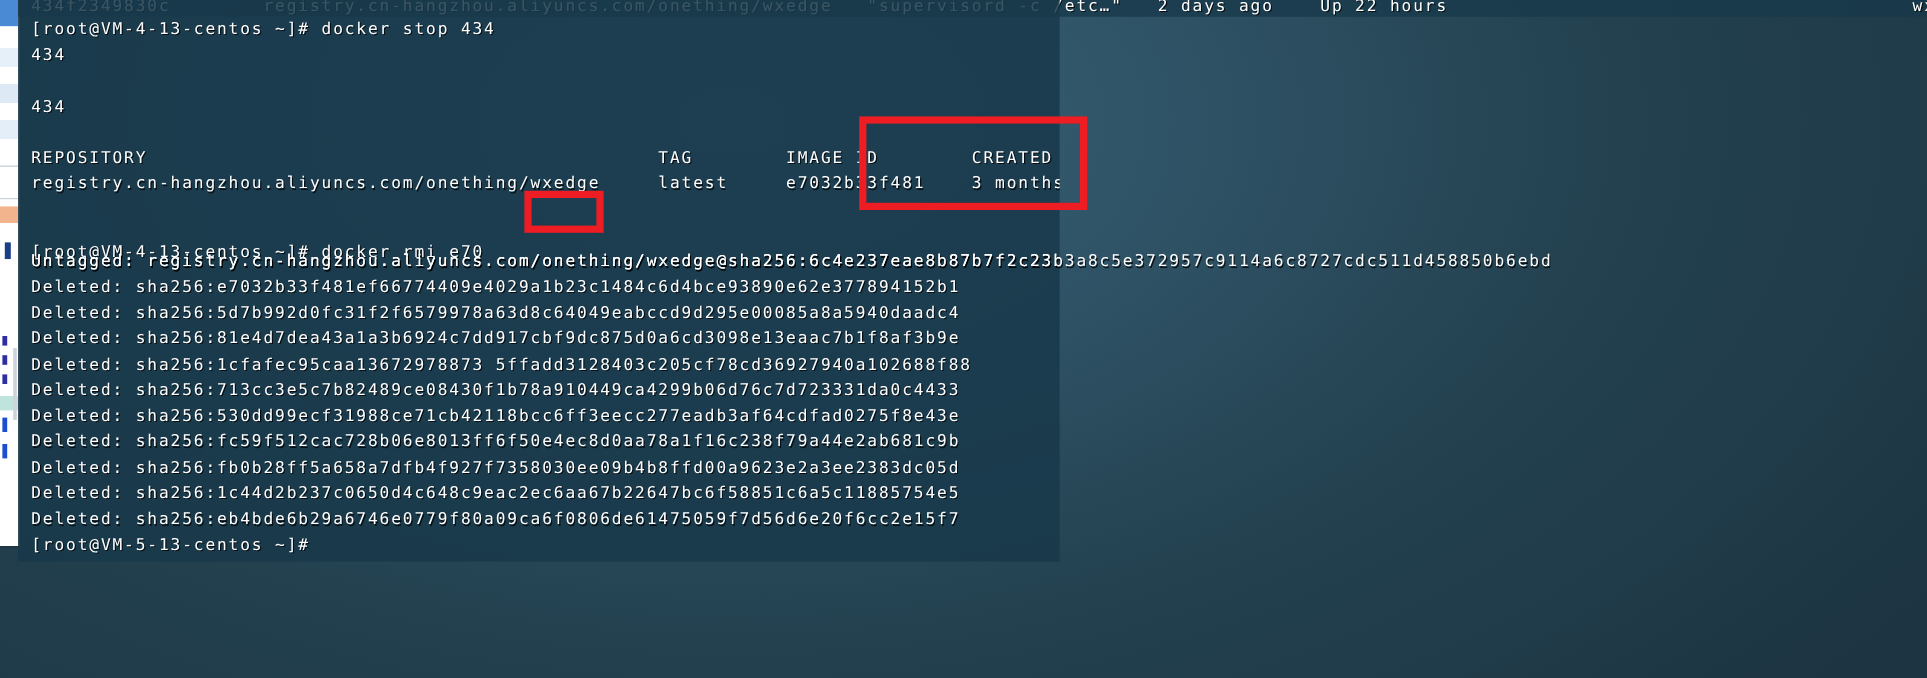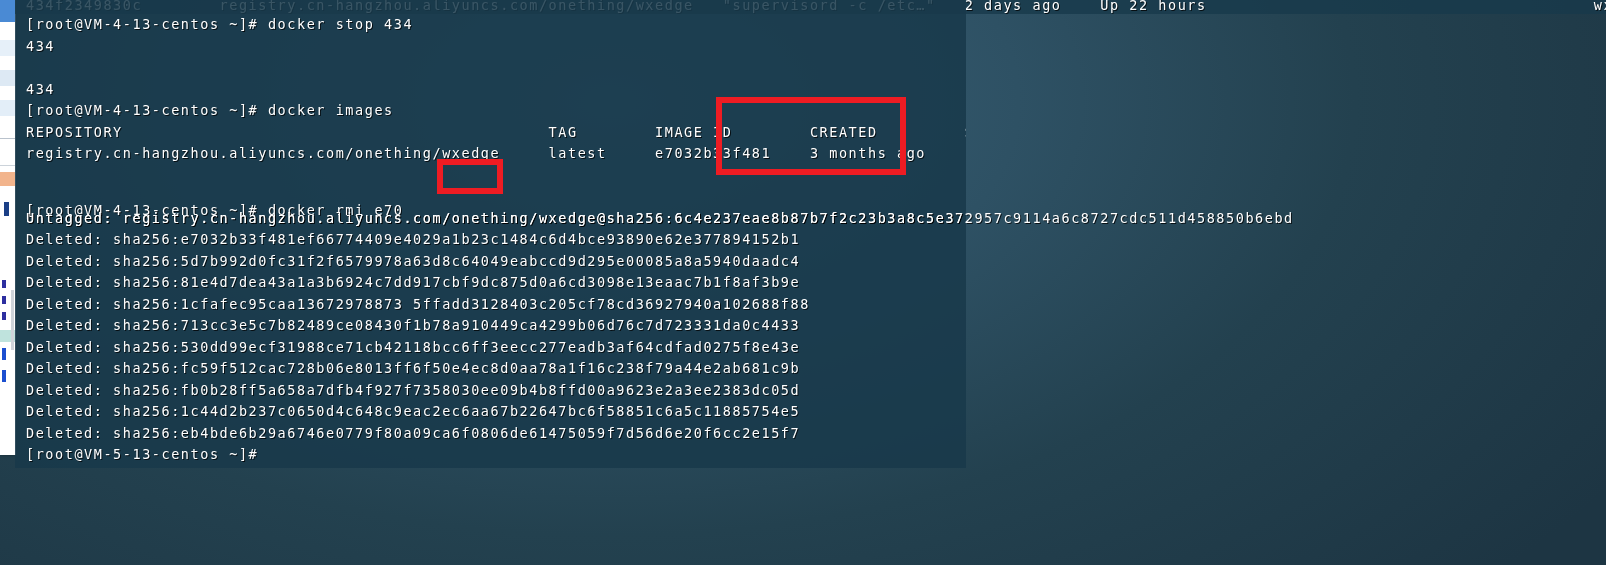--- a/index.html
+++ b/index.html
@@ -29,24 +29,25 @@
     border-right: 1px solid #c9ced4;
     box-shadow: 0 0 3px rgba(0,0,0,.35);
   }
   .bgstrip { position: absolute; left: 0; width: 15px; }
 
   
   #terminal {
     position: absolute;
     left: 15px;
     top: 0;
-    width: 951px;
+    width: 847px;
     height: 468px;
     background: rgba(24, 57, 75, 0.86);
     overflow: hidden;
+    padding-left: 21px;
   }
   
   #terminal-wide {
     position: absolute;
     left: 15px;
     top: 0;
     width: 1591px;
     height: 14px;
     background: rgba(24, 57, 75, 0.80);
     overflow: hidden;
@@ -108,21 +109,20 @@
   </div>
 
   <div id="terminal-wide">
     <div class="tline overflow" style="top:-2px;">434f2349830c        registry.cn-hangzhou.aliyuncs.com/onething/wxedge   "supervisord -c /etc…"   2 days ago    Up 22 hours                                        wxe</div>
   </div>
 
   <div id="terminal">
     <div class="tline" style="top:17px;">[root@VM-4-13-centos ~]# docker stop 434</div>
     <div class="tline" style="top:39px;">434</div>
     <div class="tline" style="top:82px;">434</div>
-    <div class="tline" style="top:103px;">[root@VM-4-13-centos ~]# docker images</div>
     <div class="tline" style="top:125px;">REPOSITORY                                            TAG        IMAGE ID        CREATED         SIZE</div>
     <div class="tline" style="top:146px;">registry.cn-hangzhou.aliyuncs.com/onething/wxedge     latest     e7032b33f481    3 months ago    178MB</div>
     <div class="tline" style="top:168px;margin-top:35px;">[root@VM-4-13-centos ~]# docker rmi e70</div>
     <div class="tline" style="top:211px;width:1600px;">Untagged: registry.cn-hangzhou.aliyuncs.com/onething/wxedge@sha256:6c4e237eae8b87b7f2c23b3a8c5e372957c9114a6c8727cdc511d458850b6ebd</div>
     <div class="tline" style="top:232px;">Deleted: sha256:e7032b33f481ef66774409e4029a1b23c1484c6d4bce93890e62e377894152b1</div>
     <div class="tline" style="top:254px;">Deleted: sha256:5d7b992d0fc31f2f6579978a63d8c64049eabccd9d295e00085a8a5940daadc4</div>
     <div class="tline" style="top:275px;">Deleted: sha256:81e4d7dea43a1a3b6924c7dd917cbf9dc875d0a6cd3098e13eaac7b1f8af3b9e</div>
     <div class="tline" style="top:297px;">Deleted: sha256:1cfafec95caa13672978873 5ffadd3128403c205cf78cd36927940a102688f88</div>
     <div class="tline" style="top:318px;">Deleted: sha256:713cc3e5c7b82489ce08430f1b78a910449ca4299b06d76c7d723331da0c4433</div>
     <div class="tline" style="top:340px;">Deleted: sha256:530dd99ecf31988ce71cb42118bcc6ff3eecc277eadb3af64cdfad0275f8e43e</div>

